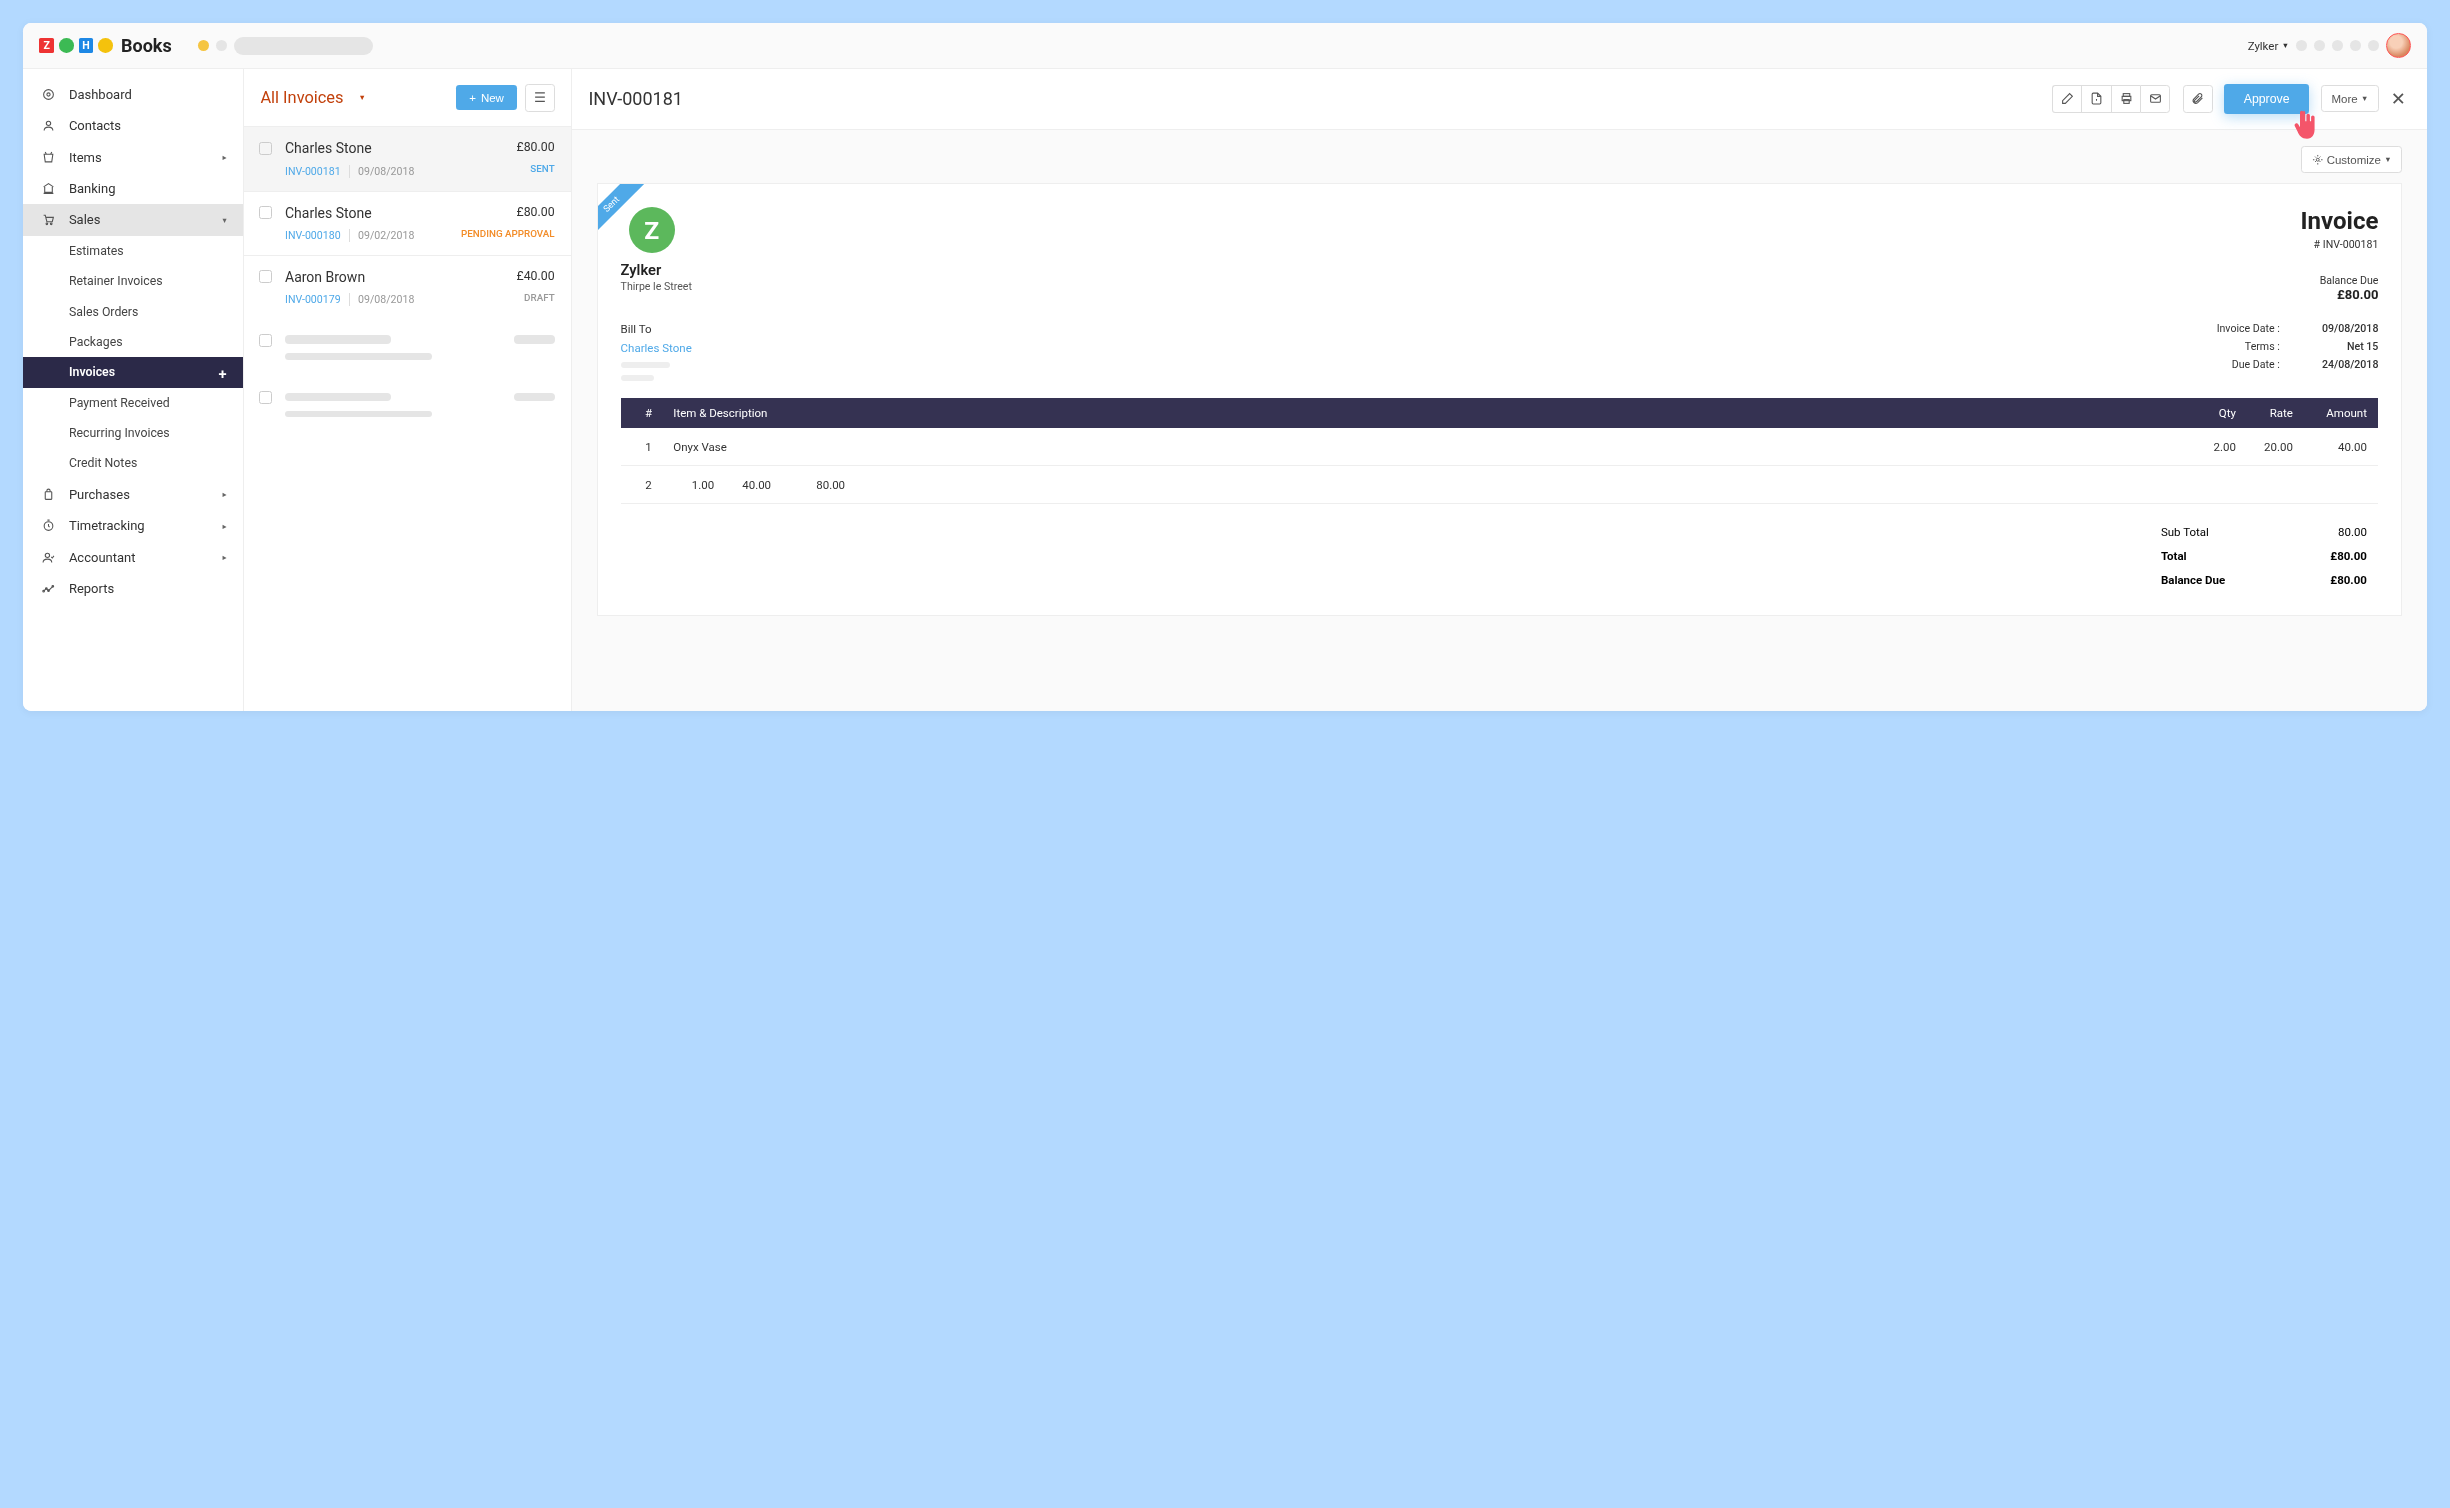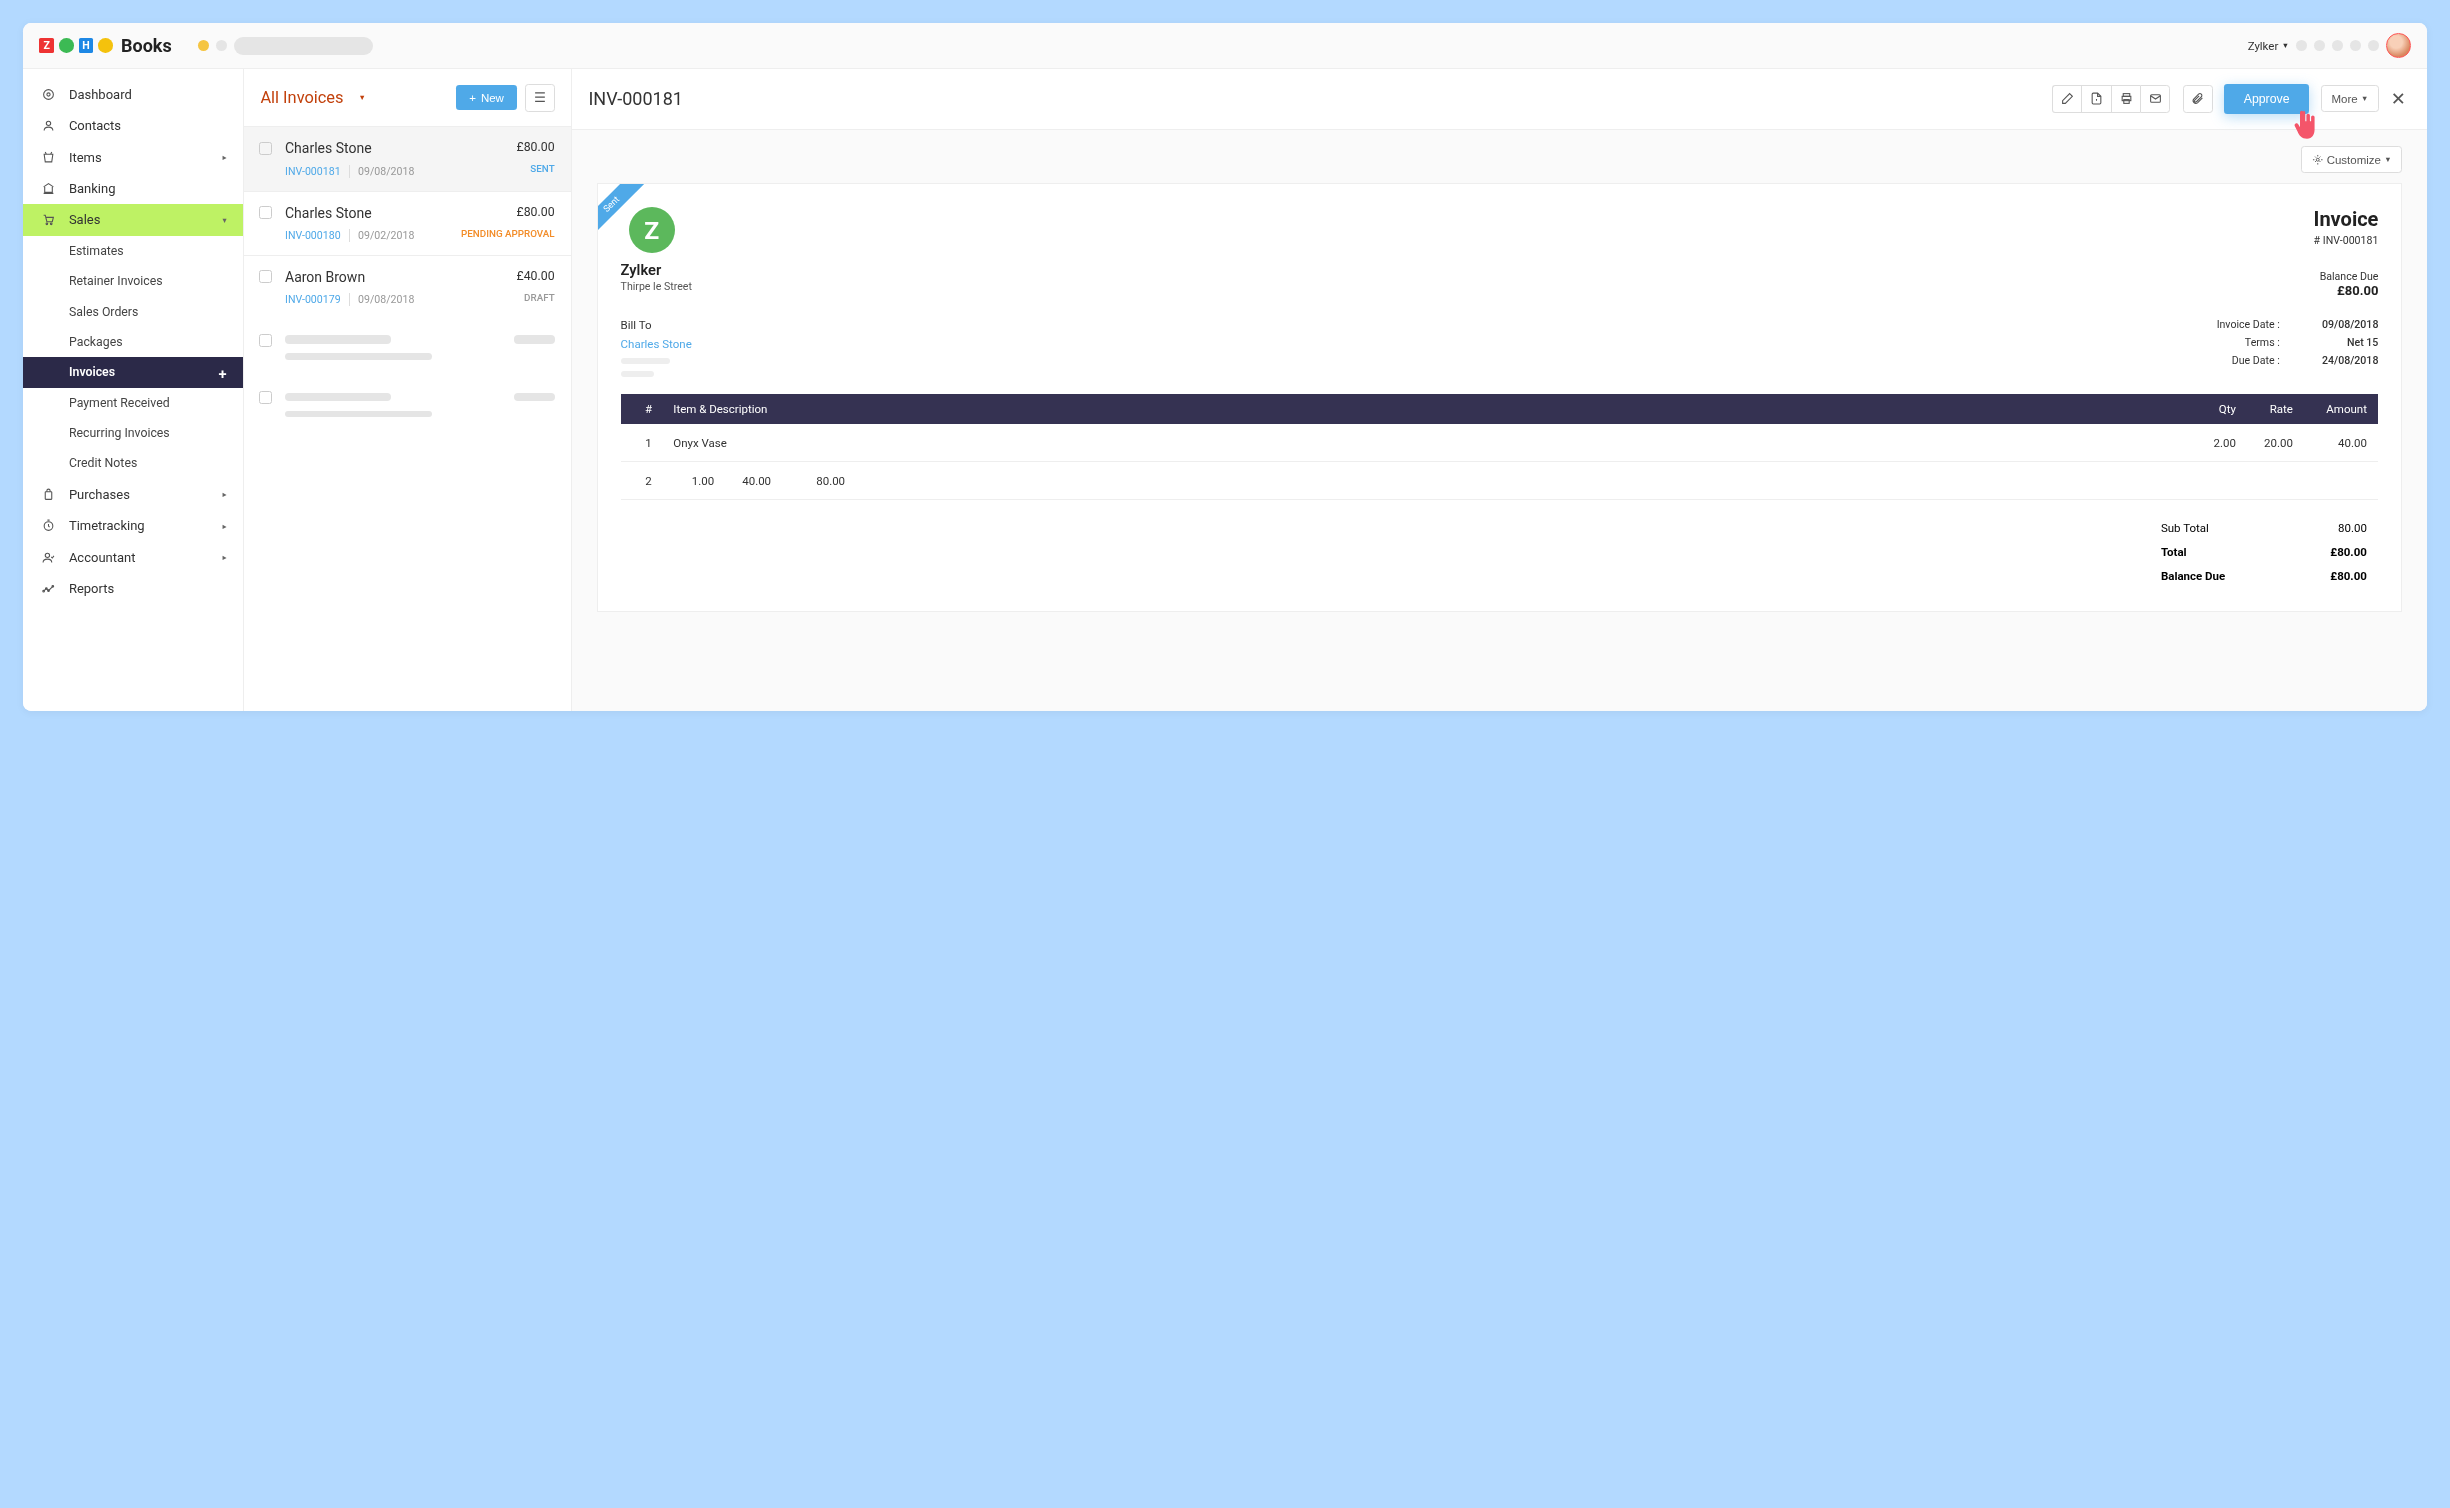--- a/index.html
+++ b/index.html
@@ -13,21 +13,21 @@
 .topbar-dots { margin-left: 26px; display: flex; gap: 6.6px; align-items: center; }
 .dot { width: 11.5px; height: 11.5px; border-radius: 50%; }
 .pill { width: 139px; height: 18px; background: #e5e5e5; border-radius: 9px; }
 .topbar-right { margin-left: auto; display: flex; align-items: center; gap: 6.6px; }
 .org-name { font-size: 11.5px; color: #333; display: flex; align-items: center; gap: 3.3px; cursor: pointer; }
 .gray-dot { width: 11.5px; height: 11.5px; border-radius: 50%; background: #e5e5e5; }
 .avatar { width: 24.6px; height: 24.6px; border-radius: 50%; background: radial-gradient(circle at 40% 35%, #f8d0b8 30%, #d98860 70%); border: 1.6px solid #f55; }
 .body { display: flex; flex: 1; overflow: hidden; }
 .sidebar { width: 221px; background: #fff; border-right: 0.8px solid #eee; padding-top: 9.8px; overflow-y: auto; }
 .nav-item { display: flex; align-items: center; padding: 8.2px 16.4px; font-size: 13px; color: #333; cursor: pointer; position: relative; }
-.nav-item.expanded { background: #bef264; }
+.nav-item.expanded { background: #e5e5e5; }
 .nav-item .nav-icon { width: 18px; margin-right: 11.5px; display: flex; align-items: center; justify-content: center; color: #555; }
 .nav-caret { margin-left: auto; font-size: 8.2px; color: #666; }
 .nav-sub { padding: 8.2px 16.4px 8.2px 46px; font-size: 12.3px; color: #444; cursor: pointer; position: relative; }
 .nav-sub.active { background: #2b2948; color: #fff; font-weight: 600; }
 .nav-sub .plus { position: absolute; right: 16.4px; color: #fff; font-size: 14.7px; }
 .listpane { width: 328px; border-right: 0.8px solid #eee; background: #fff; display: flex; flex-direction: column; }
 .list-header { display: flex; align-items: center; padding: 14.7px 16.4px; gap: 8.2px; }
 .list-title { font-size: 16.4px; color: #c2410c; flex: 1; display: flex; align-items: center; gap: 15px; cursor: pointer; }
 .btn-new { background: #4fa9e8; color: #fff; border: none; border-radius: 3.3px; padding: 6.6px 13px; font-size: 11.5px; display: flex; align-items: center; gap: 4.9px; cursor: pointer; }
 .btn-icon { border: 0.8px solid #ddd; background: #fff; border-radius: 3.3px; width: 29.5px; height: 28px; display: flex; align-items: center; justify-content: center; cursor: pointer; color: #555; }
@@ -61,21 +61,21 @@
 .detail-body { flex: 1; overflow-y: auto; padding: 16.4px 24.6px; position: relative; }
 .customize-wrap { display: flex; justify-content: flex-end; margin-bottom: 9.8px; }
 .invoice-card { background: #fff; border: 0.8px solid #eee; padding: 23px; position: relative; overflow: hidden; }
 .sent-ribbon { position: absolute; top: 11.5px; left: -24.6px; background: #4fa9e8; color: #fff; font-size: 9px; padding: 3.3px 29.5px; transform: rotate(-45deg); }
 .inv-top { display: flex; }
 .company-block { flex: 1; }
 .company-logo { width: 46px; height: 46px; border-radius: 50%; background: #5cb85c; display: flex; align-items: center; justify-content: center; color: #fff; font-size: 24.6px; font-weight: 700; margin-bottom: 8.2px; margin-left: 8.2px; }
 .company-name { font-size: 14.7px; font-weight: 600; color: #222; }
 .company-addr { font-size: 10.6px; color: #555; line-height: 1.6; }
 .inv-title-block { text-align: right; }
-.inv-title { font-size: 20px; font-weight: 700; color: #222; }
+.inv-title { font-size: 24px; font-weight: 700; color: #222; }
 .inv-num { font-size: 10.6px; color: #333; margin-top: 3.3px; }
 .bal-label { font-size: 10.6px; color: #333; margin-top: 23px; }
 .bal-amt { font-size: 13px; font-weight: 700; color: #222; }
 .inv-meta { display: flex; margin-top: 19.7px; }
 .billto { flex: 1; }
 .billto-label { font-size: 11.5px; color: #333; margin-bottom: 4.9px; }
 .billto-name { font-size: 11.5px; color: #4fa9e8; }
 .skel-bill { height: 6.6px; width: 49px; background: #eee; border-radius: 3.3px; margin-top: 6.6px; }
 .meta-table { font-size: 10.6px; color: #333; }
 .meta-table .mrow { display: flex; justify-content: flex-end; gap: 24.6px; margin-bottom: 4.9px; }

